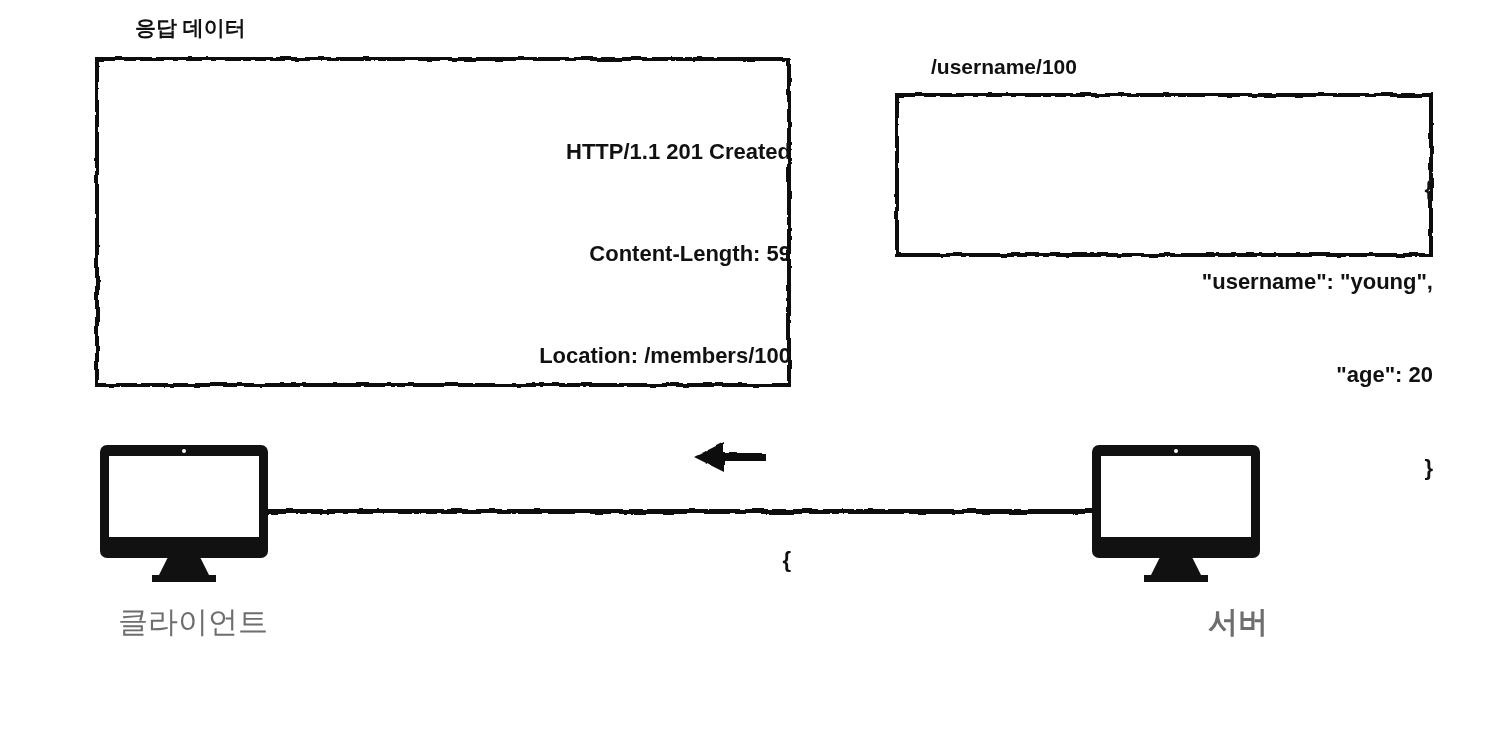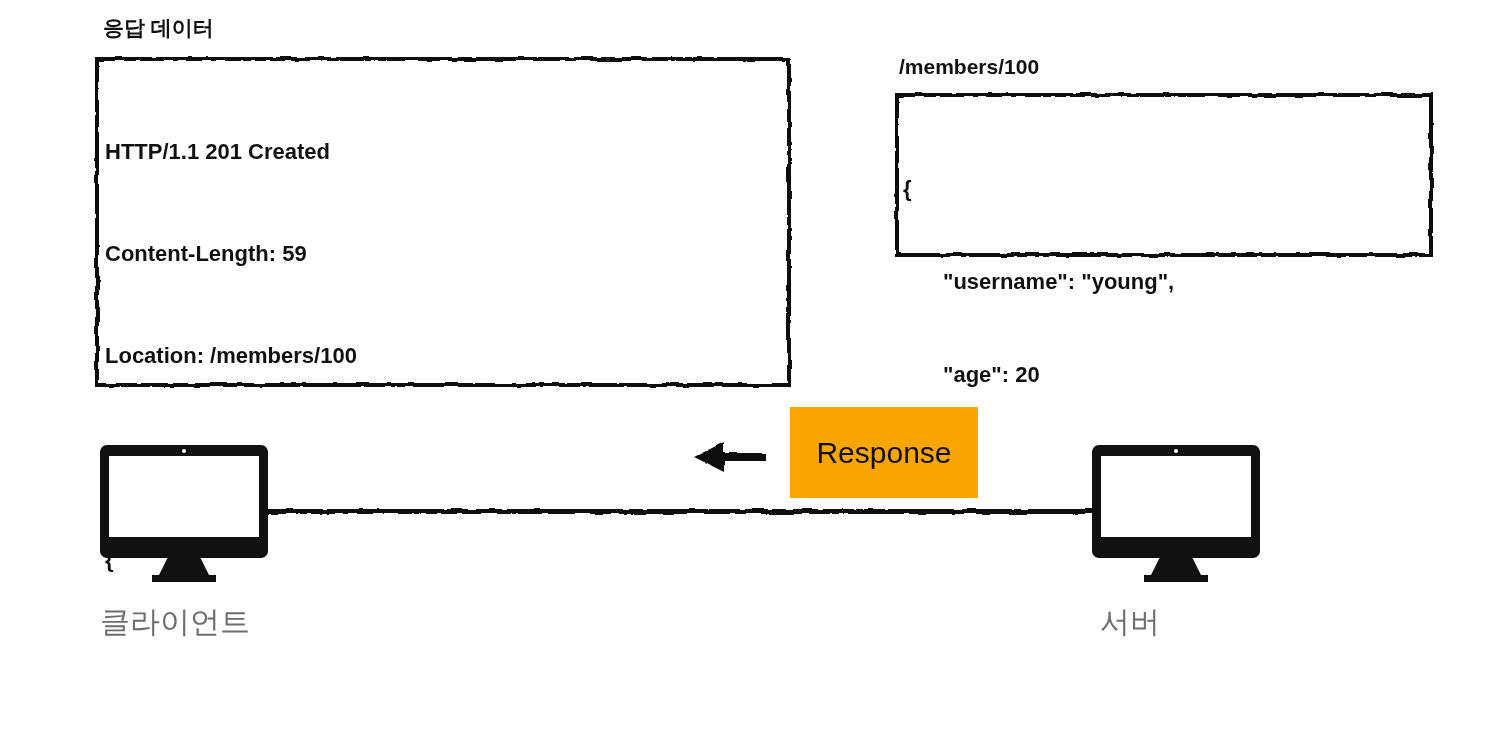--- a/index.html
+++ b/index.html
@@ -19,26 +19,27 @@
   }
   .stage { position: absolute; inset: 0; }
 
   
   .panel-title {
     position: absolute;
     font-size: 21px;
     font-weight: bold;
     color: var(--ink);
     white-space: nowrap;
+    margin-left: 32px;
   }
   .title-response { left: 103px; top: 14px; }
   .title-resource { left: 899px; top: 55px; }
 
   
-  .box { position: absolute; }
+  .box { position: absolute; text-align: right; }
   .box-response { left: 95px; top: 57px; width: 696px; height: 330px; }
   .box-resource { left: 895px; top: 93px; width: 538px; height: 164px; }
   .sketch-border {
     position: absolute;
     inset: 0;
     border: 4px solid var(--ink);
     filter: url(#roughen);
   }
   .box-content {
     position: relative;
@@ -93,27 +94,27 @@
   .monitor .base {
     position: absolute; top: 130px; left: 50%;
     transform: translateX(-50%);
     width: 64px; height: 7px;
     background: var(--ink);
   }
   .monitor-label {
     position: absolute;
     top: 602px;
     width: 168px;
-    text-align: left;
+    text-align: right;
     font-size: 30px;
     color: var(--label_gray);
     white-space: nowrap;
   }
   .label-client { left: 100px; }
-  .label-server { left: 1100px; }
+  .label-server { left: 1100px; font-weight: bold; }
 
   
   .message-tag {
     position: absolute;
     left: 790px; top: 407px;
     width: 188px; height: 91px;
     background: var(--accent);
     display: flex;
     align-items: center;
     justify-content: center;
@@ -151,21 +152,21 @@
       <div class="code-line">Content-Length: 59</div>
       <div class="code-line">Location: /members/100</div>
       <div class="spacer-line"></div>
       <div class="code-line">{</div>
       
       
       
     </div>
   </div>
 
-  <div class="panel-title title-resource">/members/100</div>
+  <div class="panel-title title-resource">/username/100</div>
 
   <div class="box box-resource">
     <div class="sketch-border"></div>
     <div class="box-content">
       <div class="code-line">{</div>
       <div class="code-line indent">"username": "young",</div>
       <div class="code-line indent">"age": 20</div>
       <div class="code-line">}</div>
     </div>
   </div>
@@ -188,15 +189,14 @@
       <div class="screen"></div>
     </div>
     <div class="stand"></div>
     <div class="base"></div>
   </div>
   <div class="monitor-label label-server">서버</div>
 
   <svg class="arrow-left" viewBox="0 0 76 36">
     <polygon points="2,18 32,3 32,14 74,14 74,22 32,22 32,33" fill="#111111"></polygon>
   </svg>
-  <div class="message-tag">Response</div>
 
 </div>
 
 </body></html>

